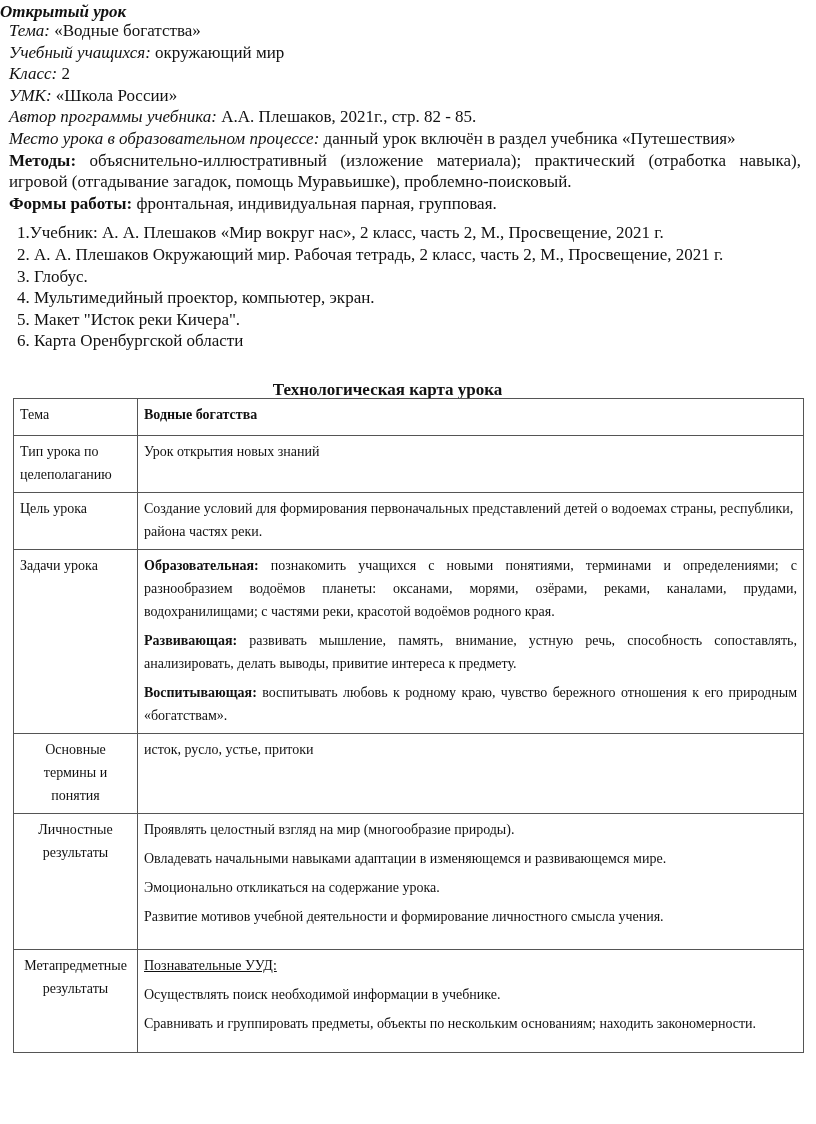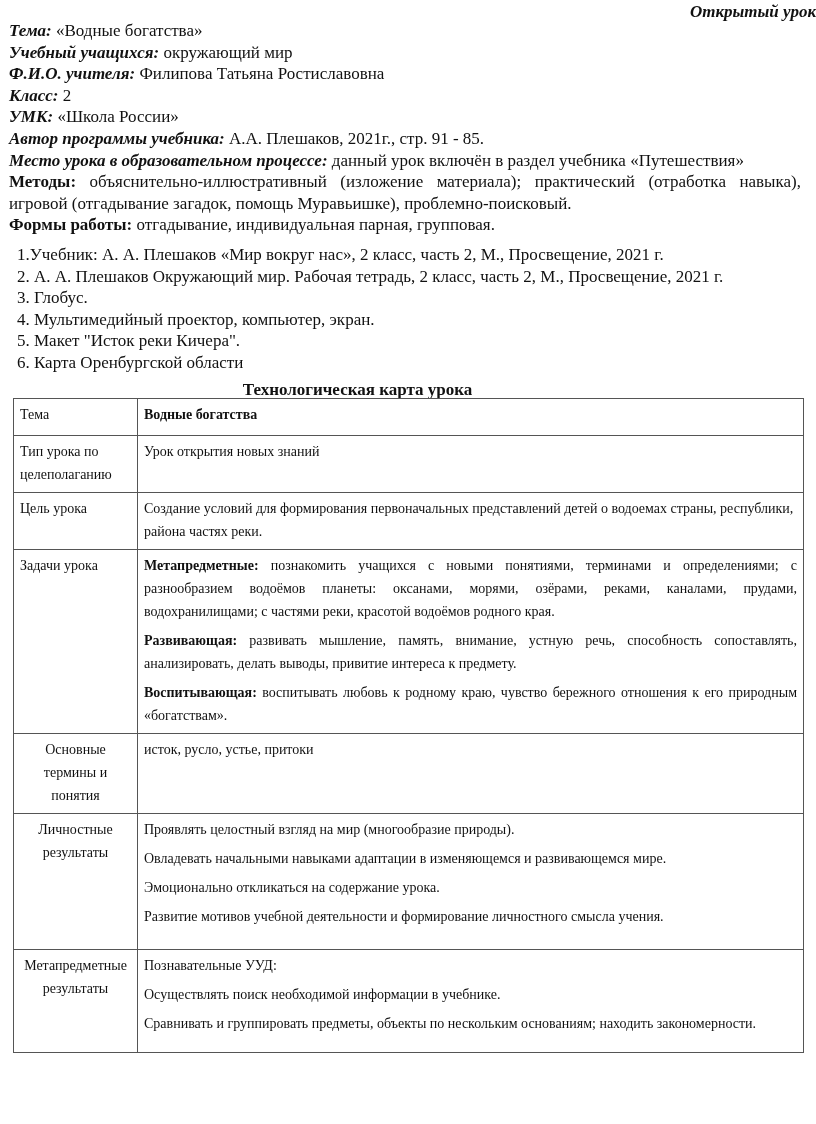--- a/index.html
+++ b/index.html
@@ -3,71 +3,70 @@
 <meta charset="utf-8">
 <style>
   html, body { margin: 0; padding: 0; background: #ffffff; }
   body {
     width: 816px; height: 1124px; overflow: hidden; position: relative;
     font-family: "Liberation Serif", "DejaVu Serif", serif;
     color: #111111;
   }
   .page { position: absolute; left: 0; top: 0; width: 816px; }
   .doc-title {
-    position: absolute; left: 0; top: 2px; width: 816px; text-align: right;
+    position: absolute; left: 0; top: 2px; width: 816px; text-align: left;
     font-weight: bold; font-style: italic; font-size: 17px; line-height: 20px;
   }
   .header-block {
     position: absolute; left: 9px; top: 20px; width: 800px;
     font-size: 17px; line-height: 21.6px;
   }
   .line { white-space: nowrap; }
-  .bi { font-weight: bold; font-style: italic; }
+  .bi { font-weight: normal; font-style: italic; }
   .b { font-weight: bold; }
   .justify { text-align: justify; text-align-last: auto; white-space: normal; width: 792px; }
   .eq-list { margin: 8px; padding: 0; list-style: none; }
 
   .table-title {
     position: absolute; left: 0; top: 380px; width: 715px; text-align: center;
-    font-weight: bold; font-size: 17px; line-height: 20px;
+    font-weight: bold; font-size: 17px; line-height: 20px; padding-left: 30px;
   }
   table.tk {
     position: absolute; left: 13px; top: 398px; width: 791px;
     border-collapse: collapse; table-layout: fixed;
     font-size: 14px; line-height: 23px;
   }
   table.tk td {
     border: 1.5px solid #555555; vertical-align: top; padding: 4px 6px 6px 6px;
   }
   table.tk td.c1 { width: 110px; margin-top: 41px; }
   td.center { text-align: center; }
   td p { margin: 0; }
   td p + p { margin-top: 6px; }
   td .jp { text-align: justify; }
-  .u { }
+  .u { text-decoration: underline; }
 </style>
 </head>
 <body>
 
 <div class="page">
 
   <div class="doc-title">Открытый урок</div>
 
   <div class="header-block">
     <div class="line"><span class="bi">Тема:</span><span> «Водные богатства»</span></div>
     <div class="line"><span class="bi">Учебный учащихся:</span><span> окружающий мир</span></div>
-    <div class="line"><span class="bi">Ф.И.О. учителя:</span><span> Филипова Татьяна Ростиславовна</span></div>
     <div class="line"><span class="bi">Класс:</span><span> 2</span></div>
     <div class="line"><span class="bi">УМК:</span><span> «Школа России»</span></div>
-    <div class="line"><span class="bi">Автор программы учебника:</span><span> А.А. Плешаков, 2021г., стр. 91 - 85.</span></div>
+    <div class="line"><span class="bi">Автор программы учебника:</span><span> А.А. Плешаков, 2021г., стр. 82 - 85.</span></div>
     <div class="line"><span class="bi">Место урока в образовательном процессе:</span><span> данный урок включён в раздел учебника «Путешествия»</span></div>
 
     <div class="justify"><span class="b">Методы:</span><span> объяснительно-иллюстративный  (изложение материала); практический (отработка навыка), игровой (отгадывание загадок, помощь Муравьишке), проблемно-поисковый.</span></div>
 
-    <div class="line"><span class="b">Формы работы:</span><span> отгадывание, индивидуальная парная, групповая.</span></div>
+    <div class="line"><span class="b">Формы работы:</span><span> фронтальная, индивидуальная парная, групповая.</span></div>
 
     <div class="eq-list">
       <div class="line">1.Учебник: А. А. Плешаков «Мир вокруг нас»,  2 класс, часть 2, М., Просвещение, 2021 г.</div>
       <div class="line">2. А. А. Плешаков  Окружающий мир. Рабочая тетрадь, 2 класс, часть 2, М., Просвещение, 2021 г.</div>
       <div class="line">3. Глобус.</div>
       <div class="line">4. Мультимедийный проектор, компьютер, экран.</div>
       <div class="line">5. Макет "Исток реки Кичера".</div>
       <div class="line">6. Карта Оренбургской области</div>
     </div>
   </div>
@@ -88,21 +87,21 @@
       <td class="c1">Тип урока по целеполаганию</td>
       <td>Урок открытия новых знаний</td>
     </tr>
     <tr style="height:53px">
       <td class="c1">Цель урока</td>
       <td>Создание условий для формирования первоначальных представлений детей о водоемах страны, республики, района частях реки.</td>
     </tr>
     <tr style="height:180px">
       <td class="c1">Задачи урока</td>
       <td>
-        <p class="jp"><span class="b">Метапредметные:</span><span> познакомить учащихся с новыми понятиями, терминами и определениями; с разнообразием водоёмов  планеты: оксанами, морями,  озёрами, реками, каналами, прудами, водохранилищами; с частями реки, красотой водоёмов  родного края.</span></p>
+        <p class="jp"><span class="b">Образовательная:</span><span> познакомить учащихся с новыми понятиями, терминами и определениями; с разнообразием водоёмов  планеты: оксанами, морями,  озёрами, реками, каналами, прудами, водохранилищами; с частями реки, красотой водоёмов  родного края.</span></p>
         <p class="jp"><span class="b">Развивающая:</span><span> развивать мышление, память, внимание, устную речь, способность сопоставлять, анализировать, делать выводы, привитие интереса к предмету.</span></p>
         <p class="jp"><span class="b">Воспитывающая:</span><span> воспитывать любовь к родному краю, чувство бережного отношения к его природным «богатствам».</span></p>
       </td>
     </tr>
     <tr style="height:72px">
       <td class="c1 center">Основные термины и понятия</td>
       <td>исток, русло, устье, притоки</td>
     </tr>
     <tr style="height:136px">
       <td class="c1 center">Личностные результаты</td>

